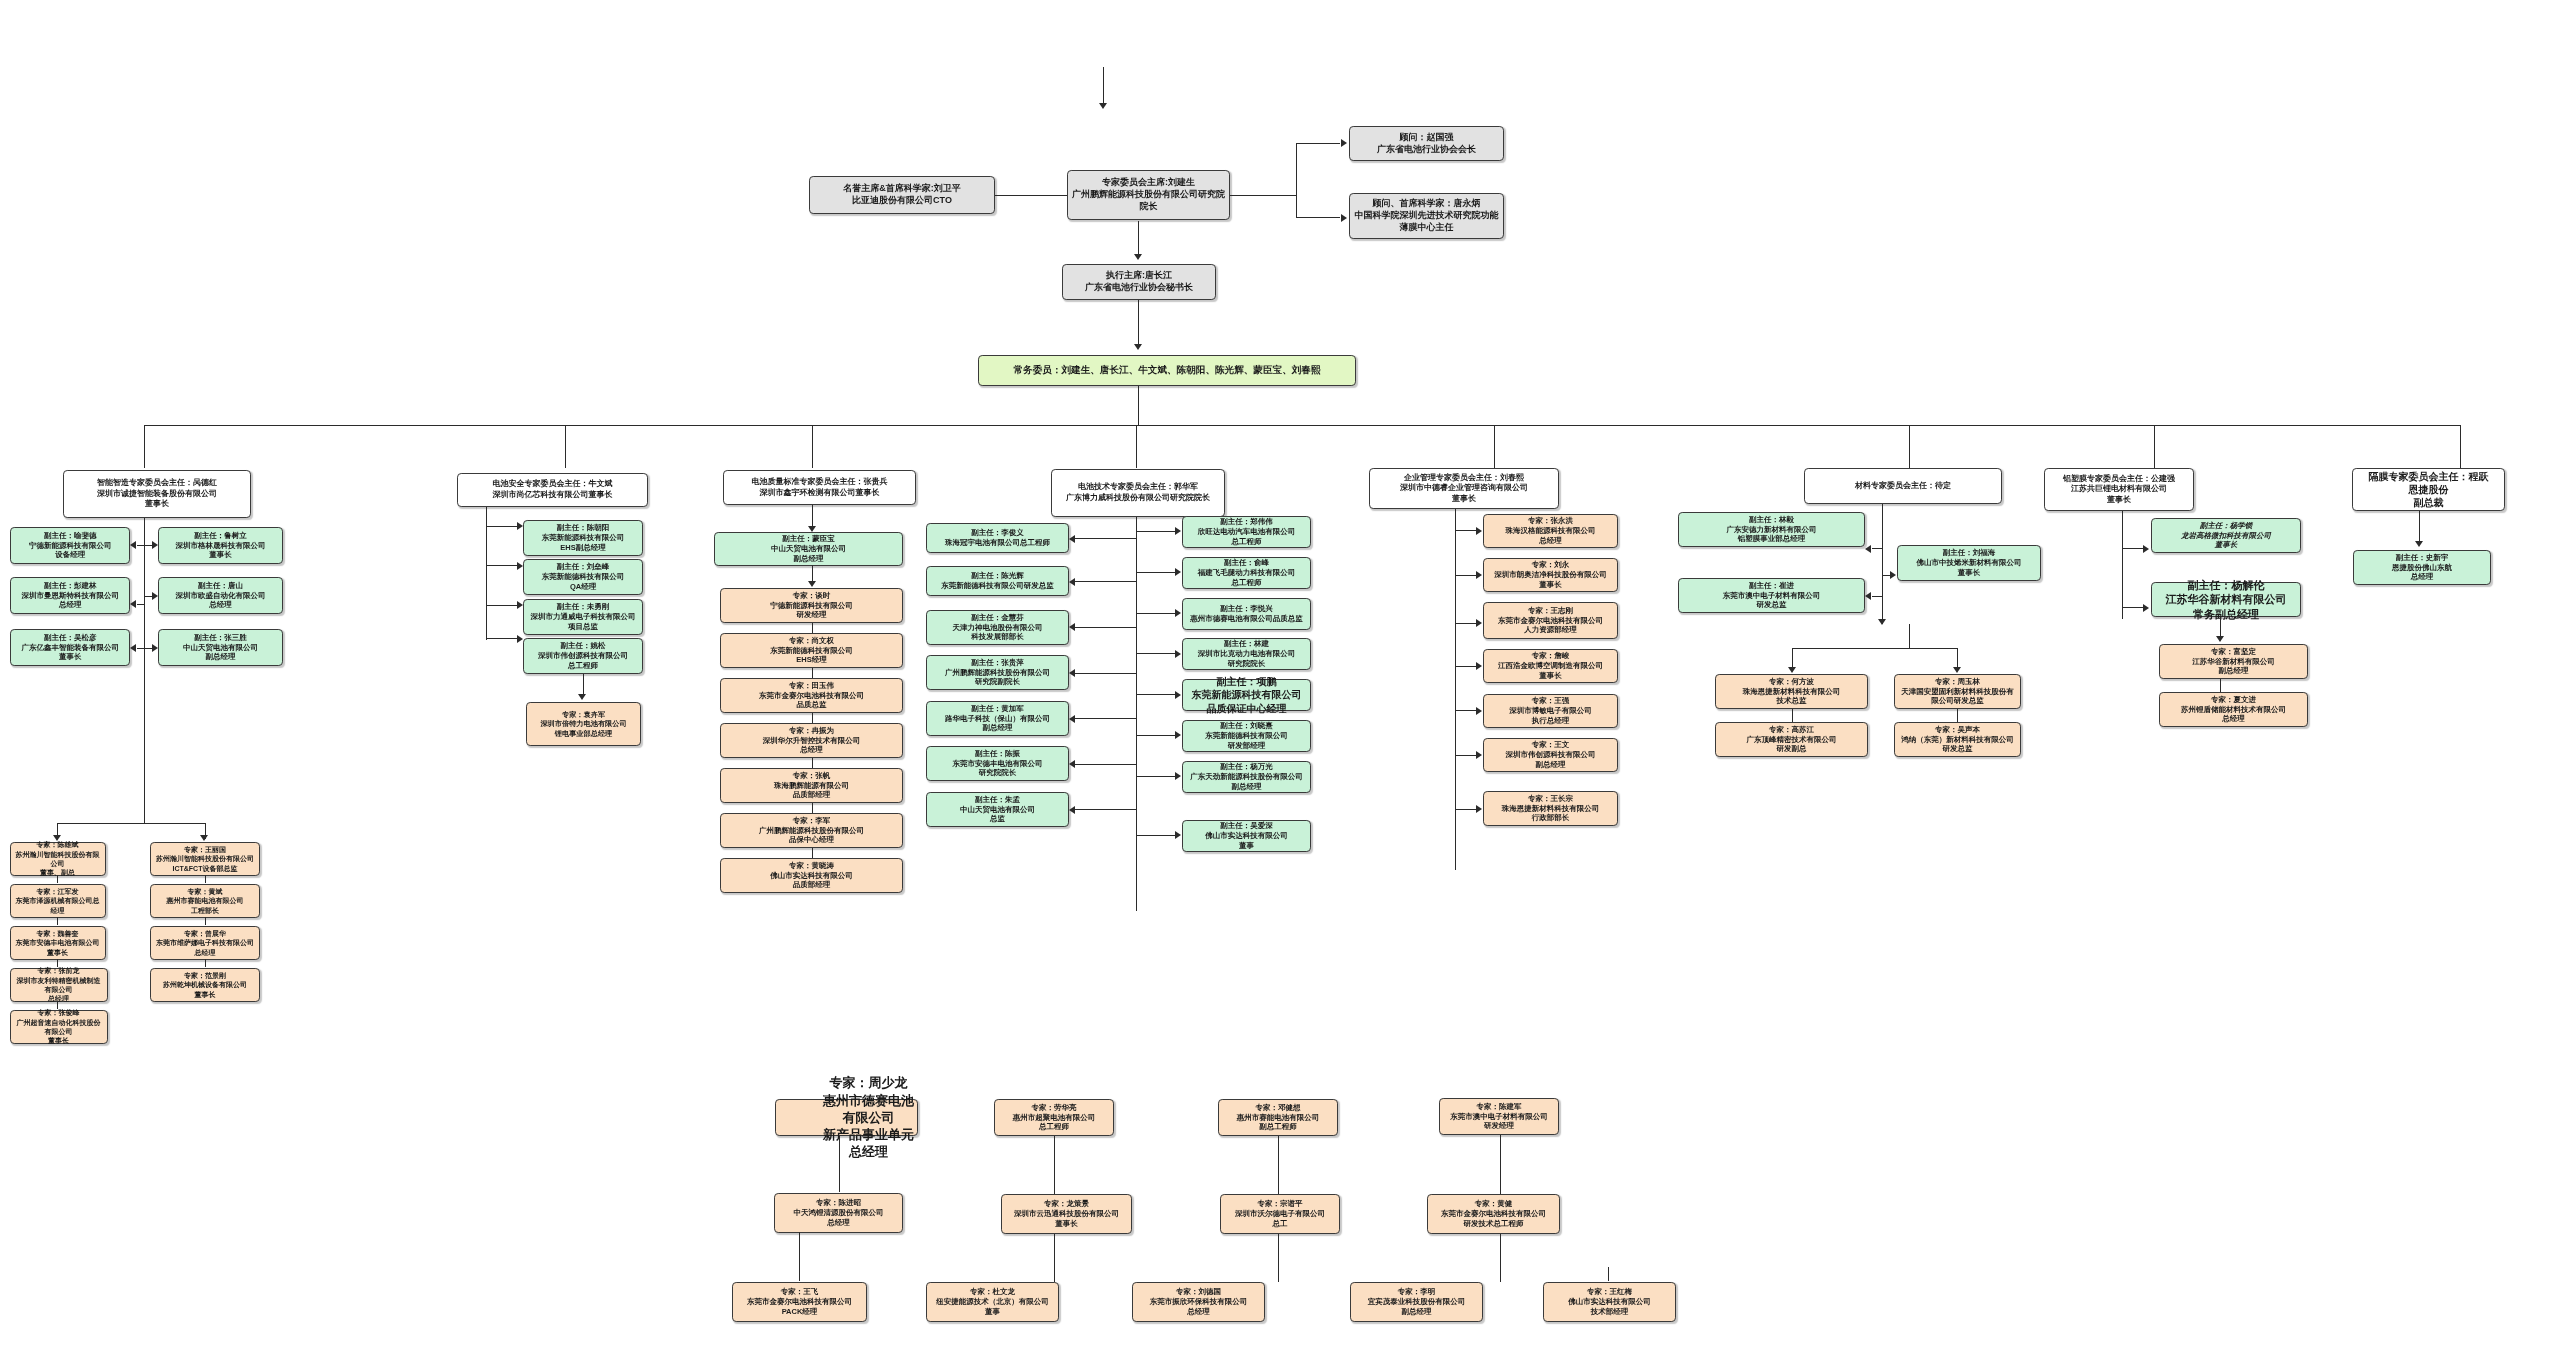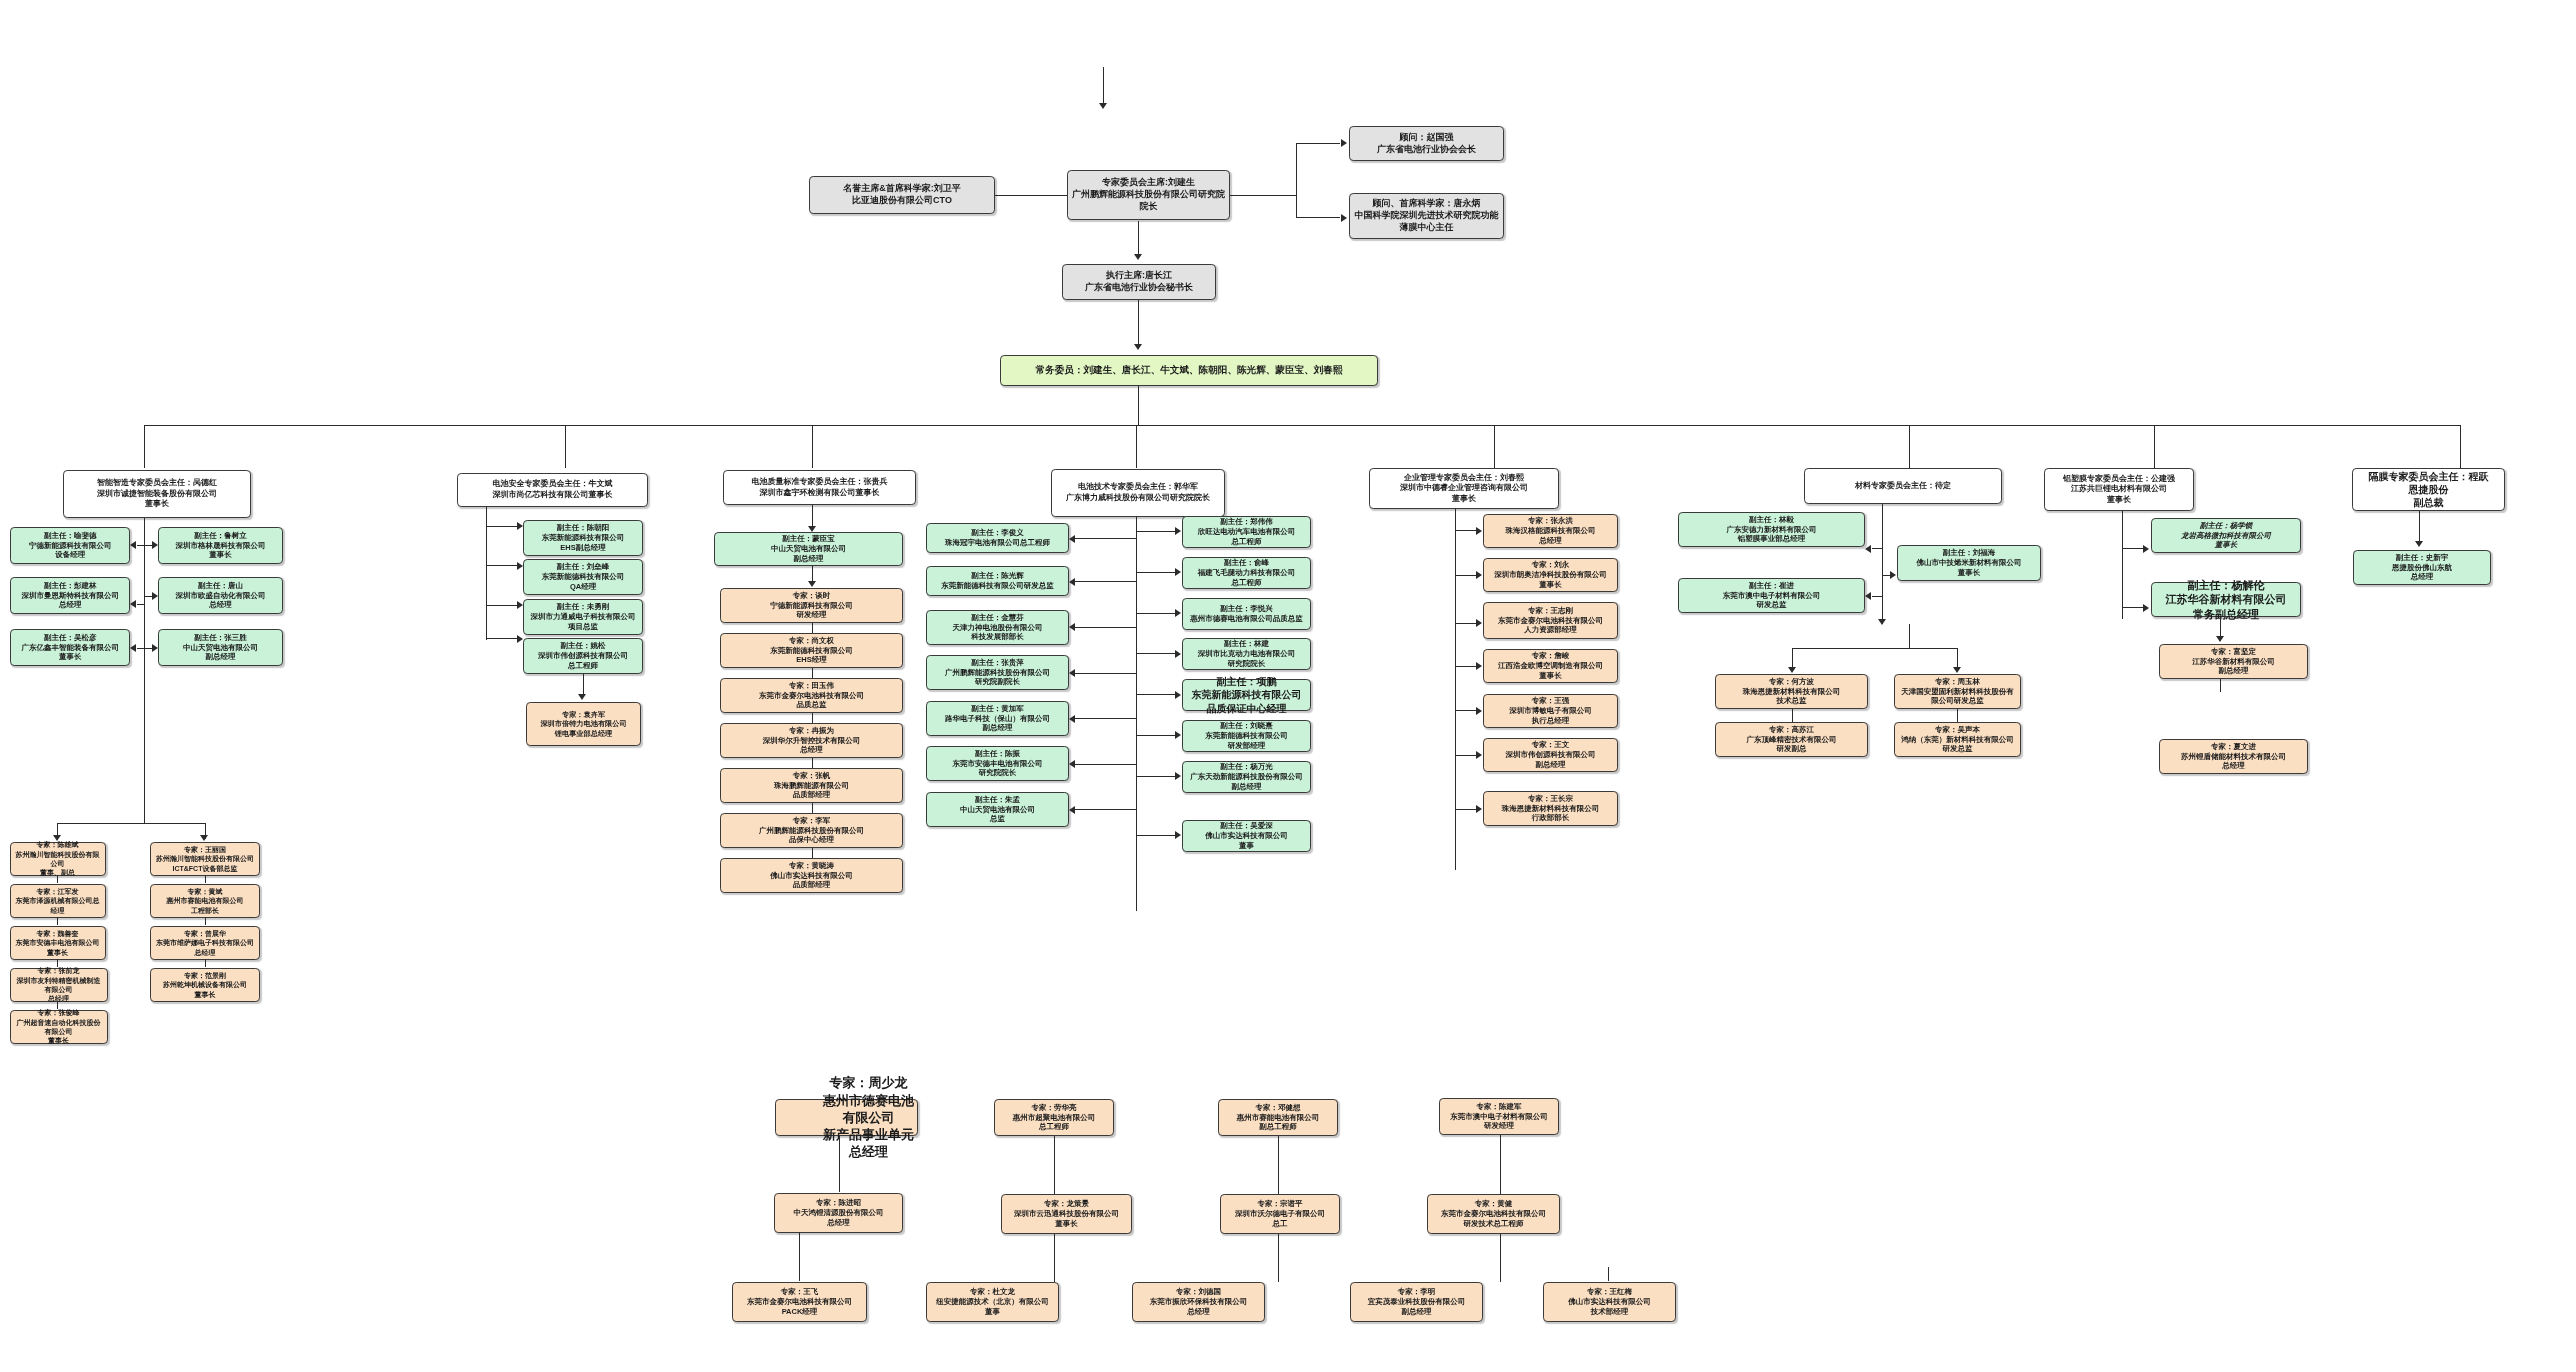--- a/index.html
+++ b/index.html
@@ -7,21 +7,21 @@
   body{font-family:"Liberation Sans","DejaVu Sans",sans-serif;}
   #canvas{position:relative;width:2576px;height:1373px;background:#fff;overflow:hidden;}
   .node{position:absolute;box-sizing:border-box;border:1.2px solid #3a3a3a;border-radius:4.2px;
         display:flex;align-items:center;justify-content:center;text-align:center;
         font-weight:bold;color:#1b1b1b;line-height:1.33;padding:1.8px 3px;
         box-shadow:1.2px 1.2px 1.2px rgba(0,0,0,.22);white-space:pre-line;}
   .gray{background:#e2e2e2;}
   .green{background:#c9f2d8;}
   .peach{background:#fbdfc3;}
   .white{background:#ffffff;}
-  .lime{background:#e2f7c4;margin-left:22px;}
+  .lime{background:#e2f7c4;}
   .title-node{background:#ffffff;border:1.2px solid #3a3a3a;border-radius:1.8px;}
   .ln{position:absolute;background:#2b2b2b;}
   .lnh{height:1.2px;}
   .lnv{width:1.2px;}
   .arw{position:absolute;width:0;height:0;}
   .arw-d{border-left:4.2px solid transparent;border-right:4.2px solid transparent;border-top:6.6px solid #2b2b2b;}
   .arw-r{border-top:4.2px solid transparent;border-bottom:4.2px solid transparent;border-left:6.6px solid #2b2b2b;}
   .arw-l{border-top:4.2px solid transparent;border-bottom:4.2px solid transparent;border-right:6.6px solid #2b2b2b;}
 </style>
 </head>
@@ -404,21 +404,21 @@
   <div class="ln lnh" style="left:2122px;top:548px;width:21.6px;"></div>
   <div class="arw arw-r" style="left:2143px;top:545px;"></div>
   <div class="ln lnh" style="left:2122px;top:607px;width:21.6px;"></div>
   <div class="arw arw-r" style="left:2143px;top:604px;"></div>
 
   <div class="ln lnv" style="left:2220px;top:617px;height:23px;"></div>
   <div class="arw arw-d" style="left:2216px;top:636px;"></div>
   <div class="node peach" style="left:2159px;top:644px;width:149px;height:35px;font-size:7.5px;">专家：富坚定
 江苏华谷新材料有限公司
 副总经理</div>
-  <div class="node peach" style="left:2159px;top:692px;width:149px;height:35px;font-size:7.5px;margin-top:47px;">专家：夏文进
+  <div class="node peach" style="left:2159px;top:692px;width:149px;height:35px;font-size:7.5px;">专家：夏文进
 苏州锂盾储能材料技术有限公司
 总经理</div>
   <div class="ln lnv" style="left:2220px;top:679px;height:13.2px;"></div>
 
   <div class="node white" style="left:2352px;top:468px;width:153px;height:43px;font-size:10px;">隔膜专家委员会主任：程跃
 恩捷股份
 副总裁</div>
   <div class="ln lnv" style="left:2419px;top:511px;height:34px;"></div>
   <div class="arw arw-d" style="left:2415px;top:541px;"></div>
   <div class="node green" style="left:2353px;top:550px;width:138px;height:35px;font-size:7.5px;">副主任：史新宇

